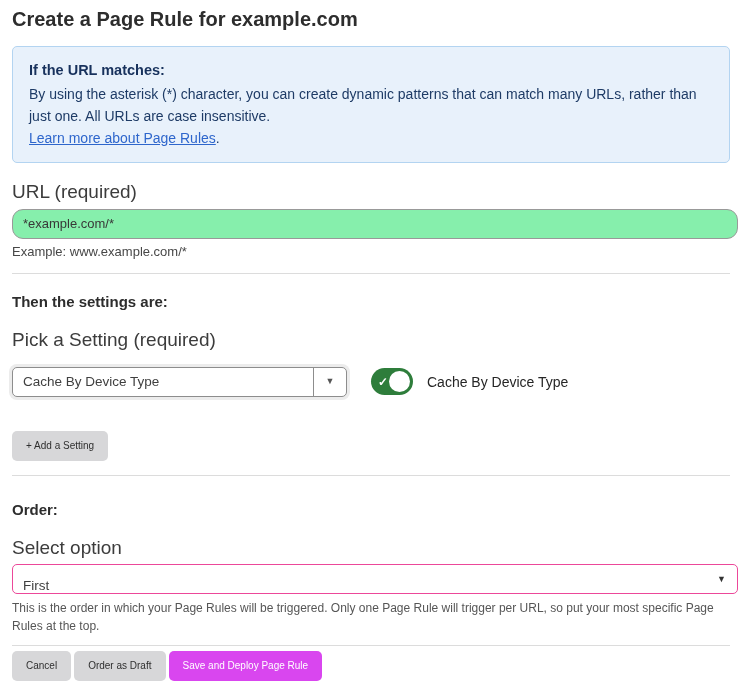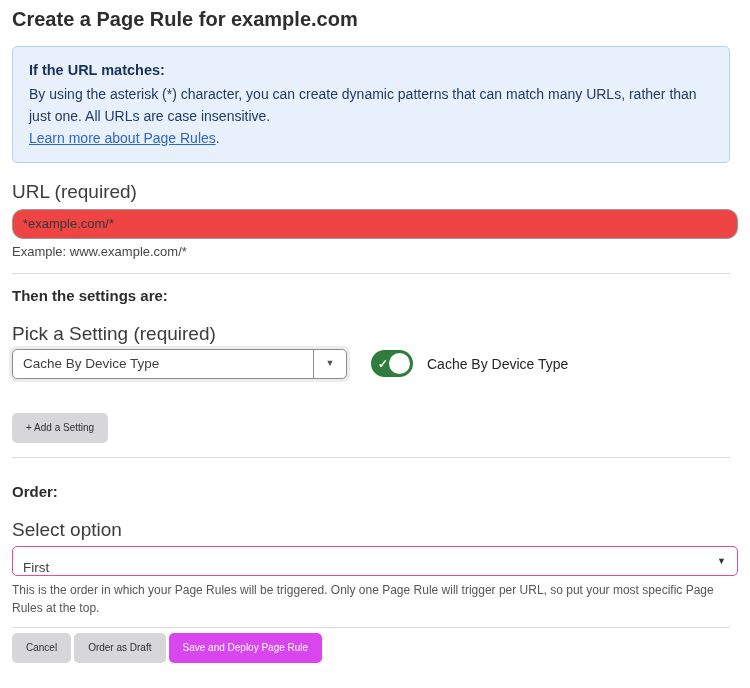--- a/index.html
+++ b/index.html
@@ -41,40 +41,40 @@
     margin-top: 18px;
   }
   .text-input {
     display: block;
     margin-top: 6px;
     width: 726px; height: 30px;
     border: 1px solid #999999; border-radius: 11px;
     padding: 0 10px;
     font-family: "Liberation Sans", sans-serif;
     font-size: 13px; color: #383838;
-    background: #ef4444;
+    background: #86efac;
   }
   .helper-text {
     margin: 5px 0 0 0;
     font-size: 13px; color: #474747;
   }
 
   hr.divider {
     border: none; border-top: 1px solid #dcdcdc;
     margin: 14px 0 0 0;
   }
 
   .section-heading {
     font-size: 15px; font-weight: bold; color: #2d2d2d;
-    margin: 12px 0 0 0; line-height: 19px;
+    margin: 18px 0 0 0; line-height: 19px;
   }
   .section-heading.order { margin-top: 24px; }
 
   .setting-row {
-    margin-top: 4px;
+    margin-top: 16px;
     display: flex; align-items: center;
   }
   .dropdown-widget {
     width: 335px; height: 30px;
     border: 1px solid #8d8d8d; border-radius: 5px;
     box-shadow: 0 0 0 3px #ececec;
     background: #ffffff;
     display: flex; align-items: stretch;
     cursor: pointer;
   }

